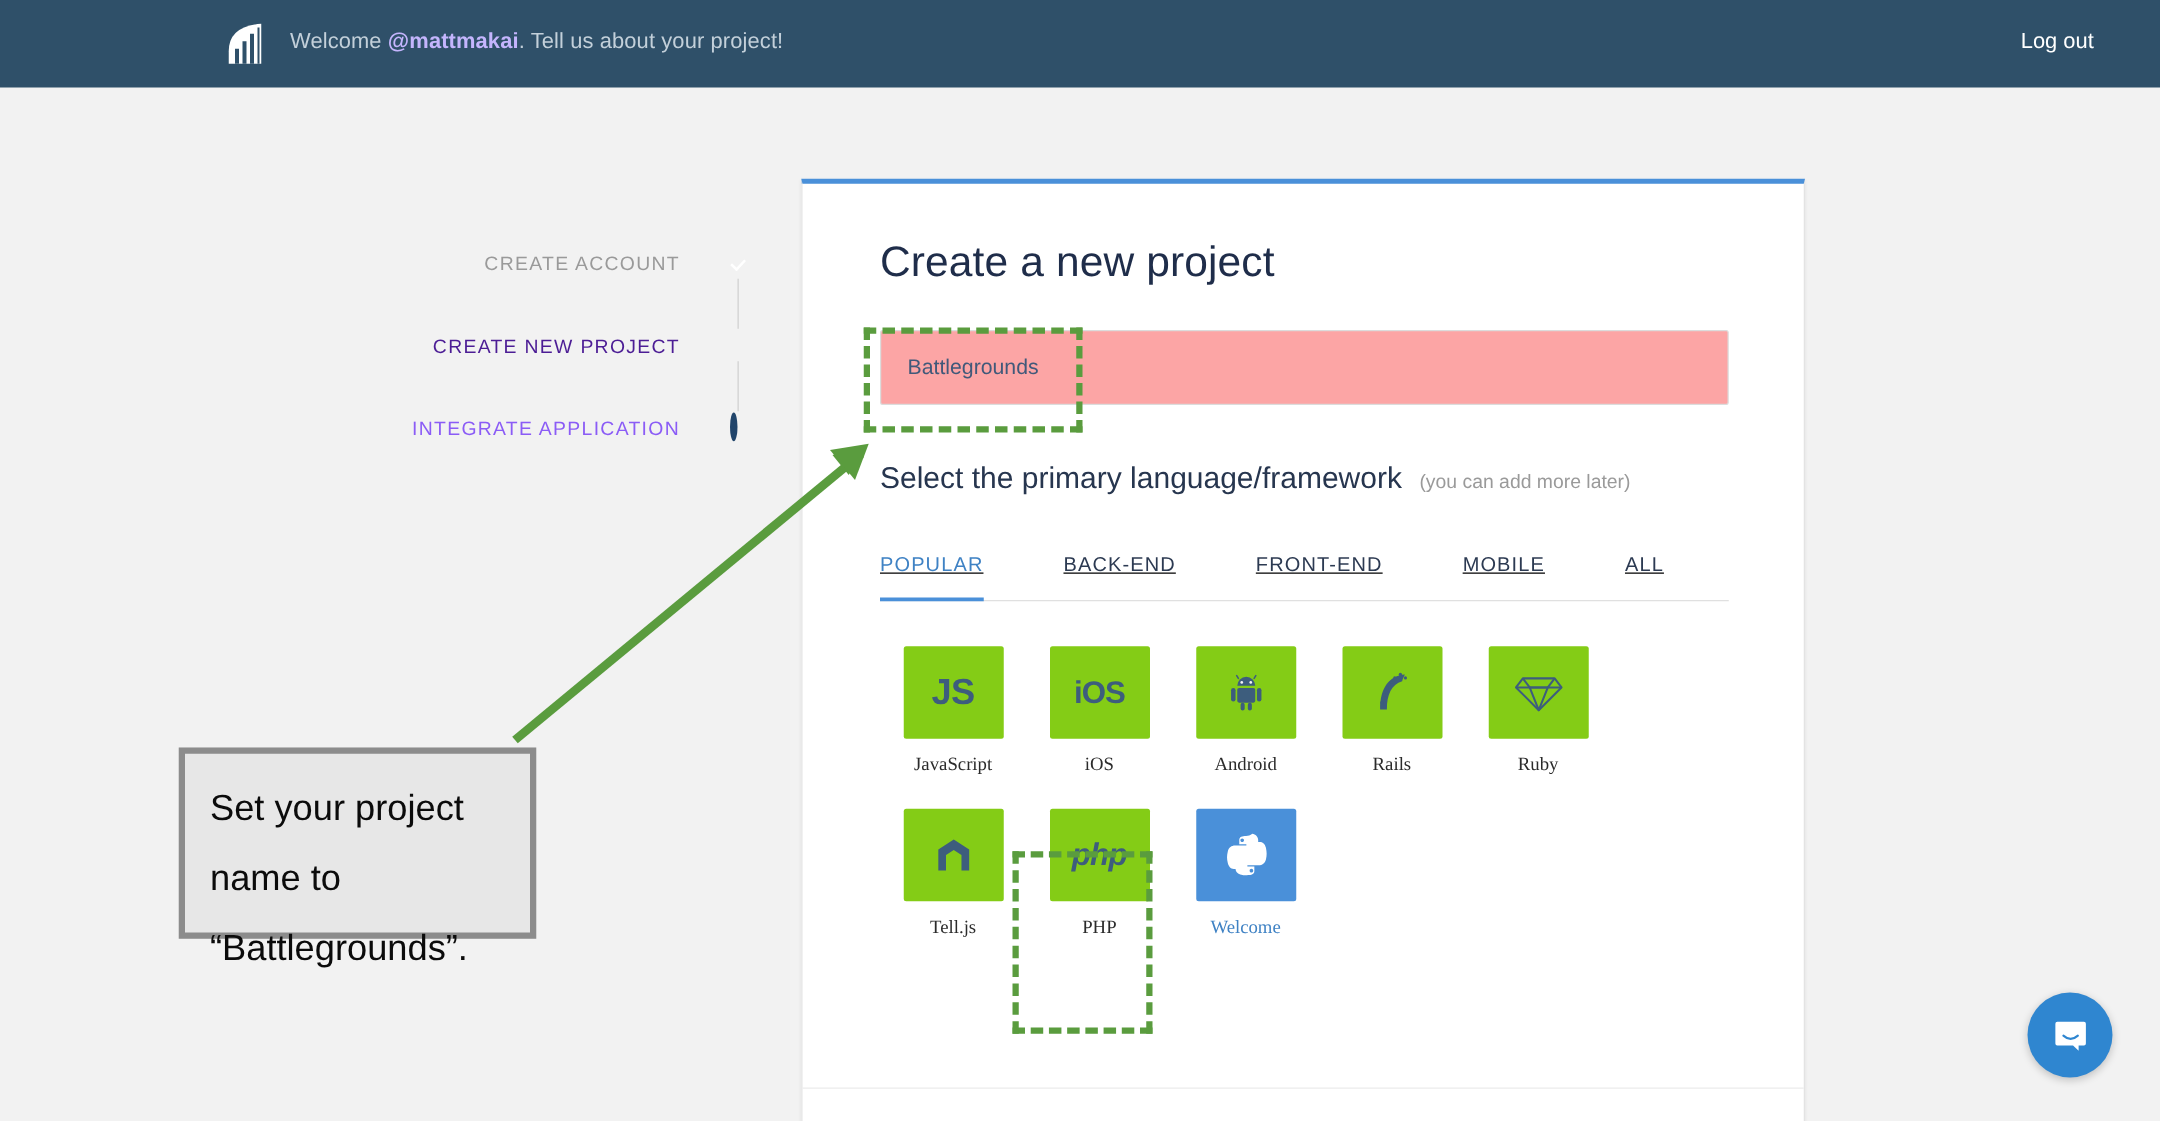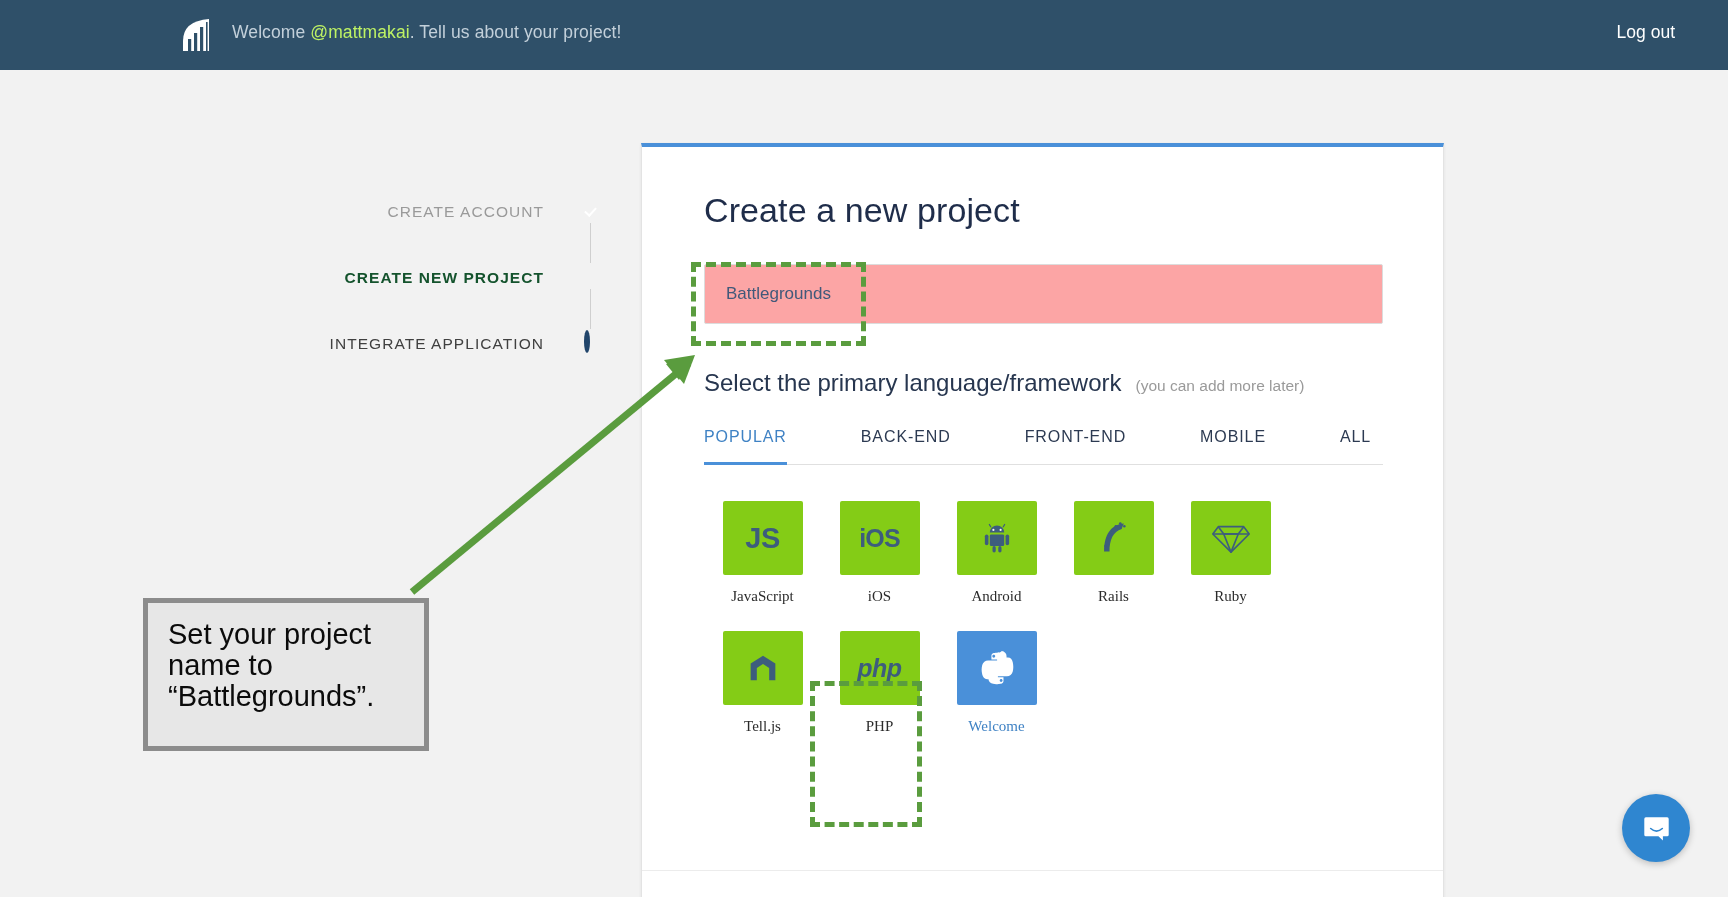--- a/index.html
+++ b/index.html
@@ -32,21 +32,21 @@
   }
   .welcome-text {
     position: absolute;
     left: 232px;
     top: 22px;
     font-size: 17.5px;
     color: #c3d0da;
     letter-spacing: .1px;
     white-space: nowrap;
   }
-  .welcome-text b { color: #bef264; font-weight: 400; }
+  .welcome-text b { color: #c4b5fd; font-weight: 700; }
   .logout-link {
     position: absolute;
     right: 53px;
     top: 22px;
     font-size: 17.5px;
     color: #ffffff;
     text-decoration: none;
     white-space: nowrap;
   }
 
@@ -64,22 +64,22 @@
   .step-label {
     position: absolute;
     right: 56px;
     top: 8px;
     font-size: 15.5px;
     letter-spacing: 1.05px;
     white-space: nowrap;
     text-align: right;
   }
   .step-label.done    { color: #9a9a9a; font-weight: 400; }
-  .step-label.current { color: #14532d; font-weight: 700; }
-  .step-label.todo    { color: #404040; font-weight: 400; }
+  .step-label.current { color: #4c1d95; font-weight: 400; }
+  .step-label.todo    { color: #8b5cf6; font-weight: 400; }
 
   .step-marker {
     position: absolute;
     right: 0;
     top: 6px;
     width: 20px;
     height: 20px;
   }
   .marker-done {
     width: 20px; height: 20px; border-radius: 50%;
@@ -164,25 +164,26 @@
     color: #27364f;
     font-weight: 400;
   }
   .section-note {
     font-size: 15.5px;
     color: #9a9a9a;
   }
 
   
   .tabs {
-    margin-top: 30px;
-    display: flex;
-    gap: 16px;
+    margin-top: 46px;
+    display: flex;
+    gap: 6px;
     border-bottom: 1px solid #e0e0e0;
     width: 679px;
+    text-decoration: underline;
   }
   .tab {
     font-size: 16px;
     letter-spacing: .9px;
     color: #2c3a52;
     padding: 0 0 16px 0;
     margin-right: 58px;
     cursor: pointer;
     border-bottom: 3px solid transparent;
     position: relative;
@@ -259,21 +260,21 @@
   .callout {
     position: absolute;
     left: 143px;
     top: 598px;
     width: 286px;
     height: 153px;
     background: #e7e7e7;
     border: 5px solid #8c8c8c;
     padding: 16px 20px;
     font-size: 29px;
-    line-height: 31px;
+    line-height: 56px;
     color: #0b0b0b;
   }
 
   
   .arrow-svg {
     position: absolute;
     left: 0; top: 0;
     width: 1728px;
     height: 897px;
     pointer-events: none;

